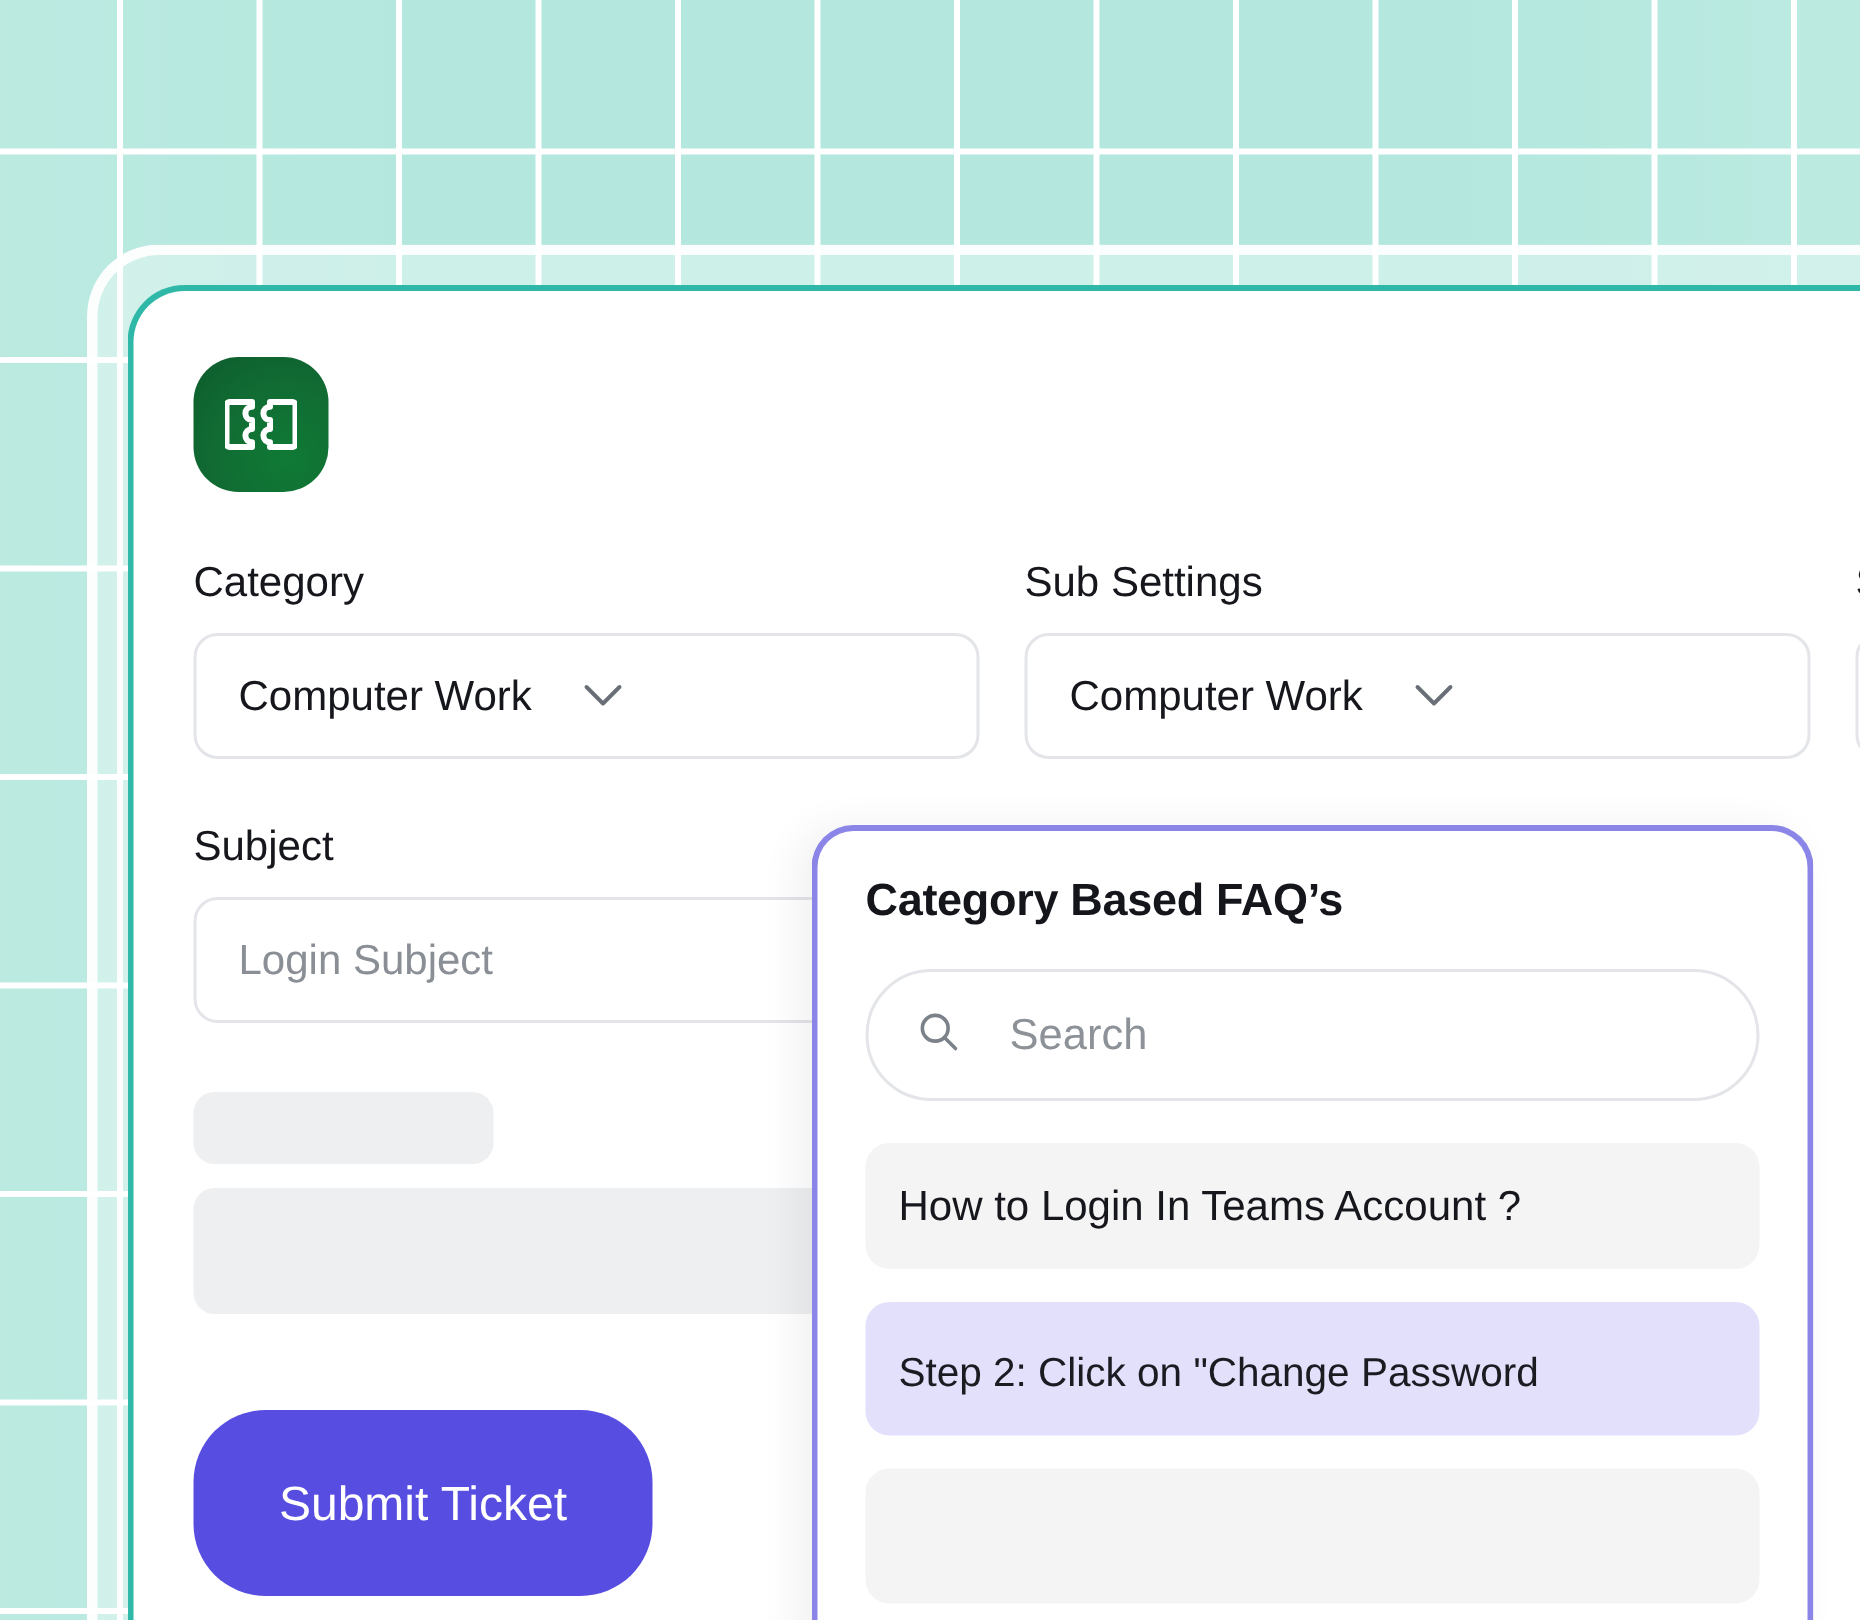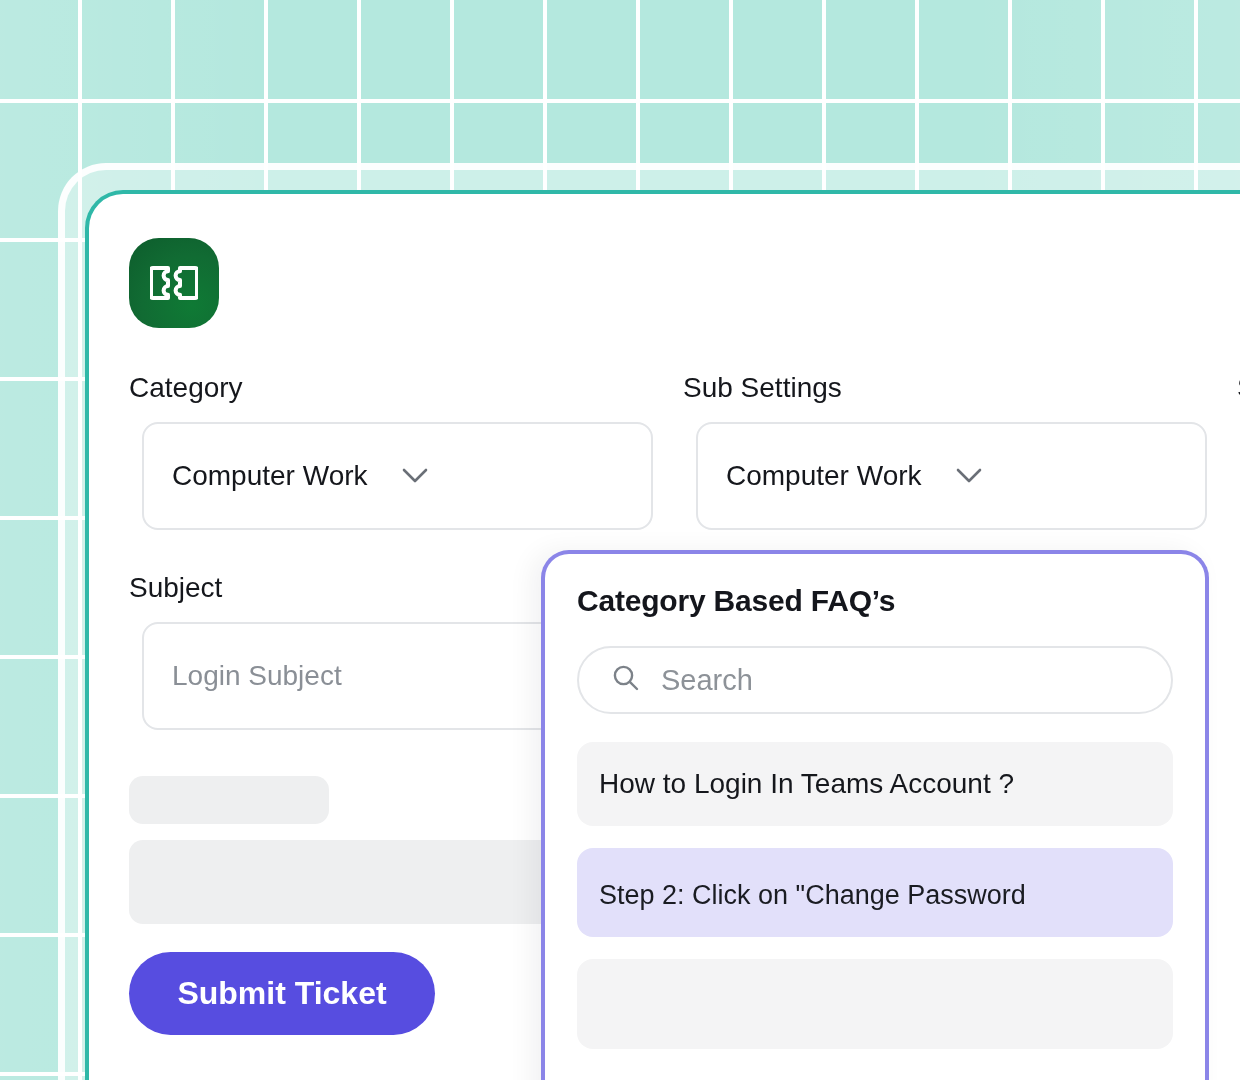--- a/index.html
+++ b/index.html
@@ -105,29 +105,28 @@
   .field { width: 524px; flex: 0 0 auto; }
 
   .field-label {
     font-size: 28px;
     color: #15171c;
     margin-bottom: 18px;
     white-space: nowrap;
   }
 
   .control {
-    height: 108px;
+    height: 84px;
     border: 2px solid #e3e5e8;
     border-radius: 16px;
     background: #fff;
     display: flex;
     align-items: center;
     padding: 0 28px;
     gap: 34px;
-    margin-left: 13px;
   }
 
   .control .value {
     font-size: 28px;
     color: #15171c;
   }
   .control .placeholder {
     font-size: 28px;
     color: #8a8f96;
   }
@@ -142,28 +141,28 @@
   #skeletons { margin-top: 46px; }
   .skeleton {
     background: #eeeff0;
     border-radius: 14px;
   }
   #skel-small { width: 200px; height: 48px; }
   #skel-large { width: 1078px; height: 84px; margin-top: 16px; }
 
   
   #submit-ticket {
-    margin-top: 28px;
+    margin-top: 64px;
     width: 306px;
-    height: 83px;
+    height: 124px;
     border-radius: 48px;
     background: #574de0;
     color: #ffffff;
     font-size: 32px;
-    font-weight: 700;
+    font-weight: 400;
     border: none;
     display: flex;
     align-items: center;
     justify-content: center;
     cursor: pointer;
     font-family: "Liberation Sans", sans-serif;
   }
 
   
   #faq-panel {
@@ -183,26 +182,26 @@
 
   #faq-title {
     font-size: 30px;
     font-weight: bold;
     color: #14161c;
     letter-spacing: -0.2px;
   }
 
   #faq-search {
     margin-top: 28px;
-    height: 68px;
+    height: 88px;
     border: 2px solid #e3e5e8;
     border-radius: 44px;
     display: flex;
     align-items: center;
-    gap: 20px;
+    gap: 32px;
     padding: 0 32px;
     background: #fff;
   }
   #faq-search-placeholder {
     font-size: 29px;
     color: #8d9298;
   }
 
   #faq-list { margin-top: 28px; }
 

